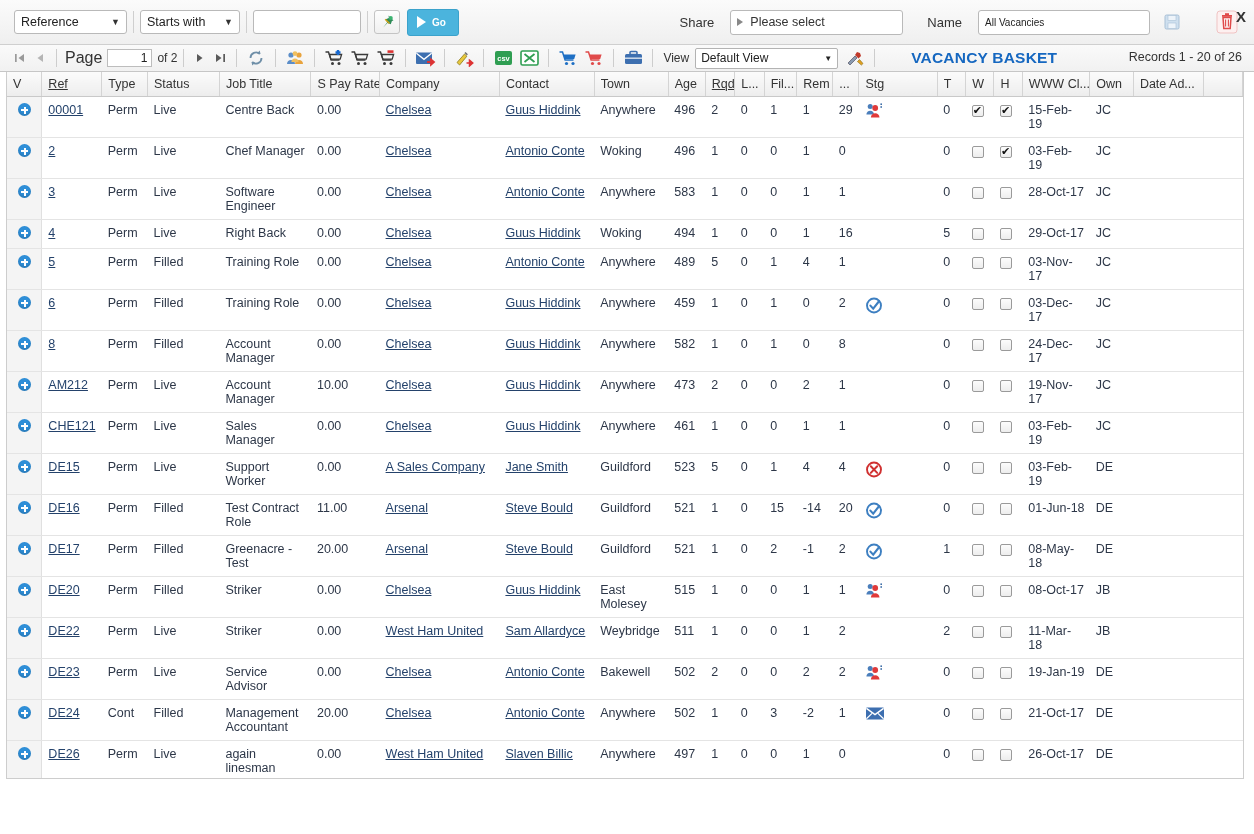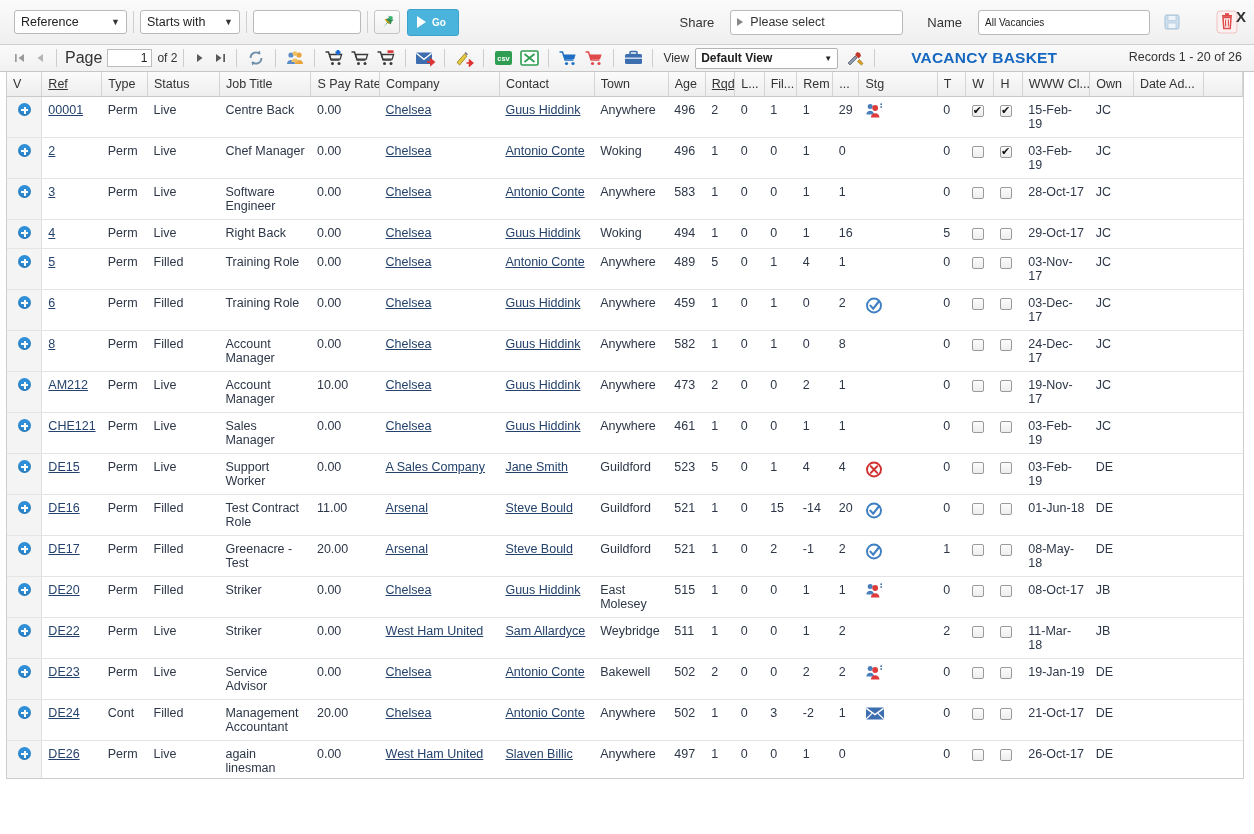--- a/index.html
+++ b/index.html
@@ -92,21 +92,21 @@
     border:1px solid #bdbdbd;background:#fff;
     text-align:right;padding:0 4px;font-size:12px;color:#222;
     font-family:"Liberation Sans",sans-serif;outline:none;
   }
   .oflbl{font-size:12px;color:#333;margin-left:5px;}
   .ticon{width:22px;height:21px;display:flex;align-items:center;justify-content:center;cursor:pointer;margin:0 2px;}
   .viewlbl{font-size:12px;color:#333;margin:0 6px 0 4px;}
   .viewsel{
     width:143px;height:21px;box-sizing:border-box;
     border:1px solid #b3b3b3;border-radius:2px;background:#fff;
-    display:flex;align-items:center;padding:8px 5px;font-size:12px;color:#222;font-weight:bold;
+    display:flex;align-items:center;padding:8px 5px;font-size:12px;color:#222;
   }
   .viewsel .caret{margin-left:auto;font-size:8px;}
   .vb-title{
     color:#1567c0;font-weight:bold;font-size:15.5px;letter-spacing:.2px;
     margin-left:30px;
   }
   .records{
     position:absolute;right:12px;top:5px;font-size:12.5px;color:#333;
   }
   

